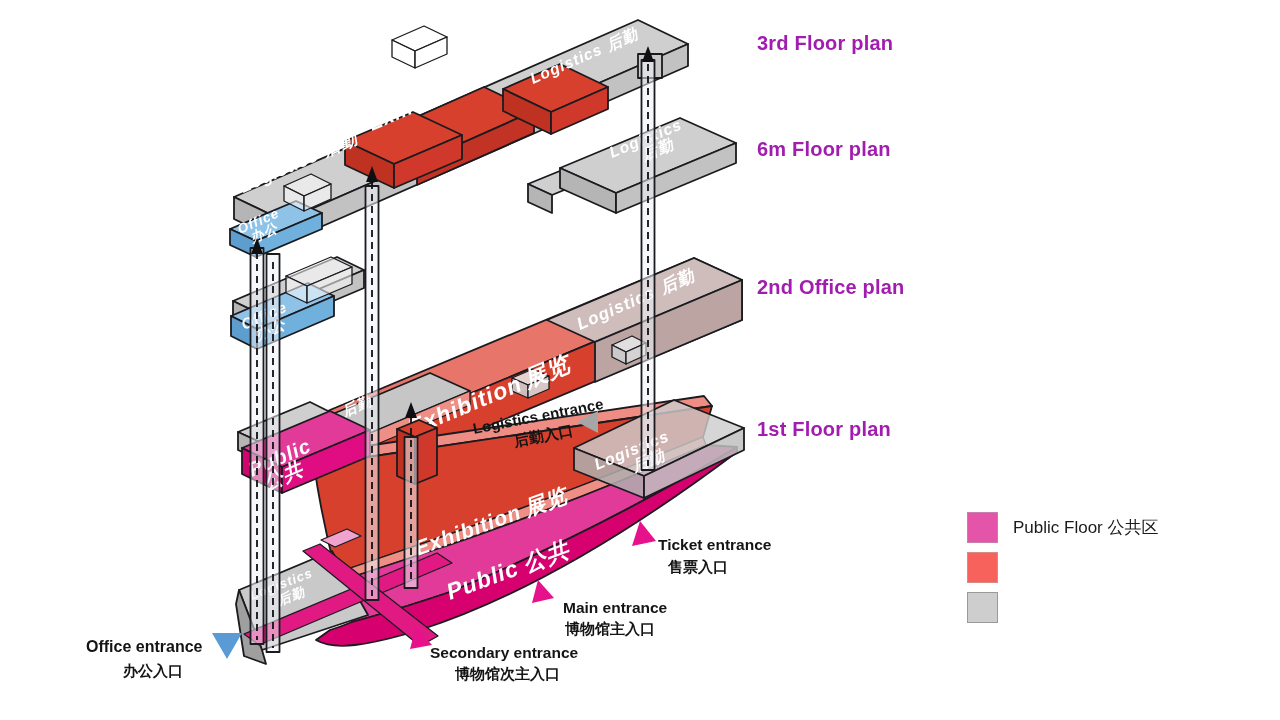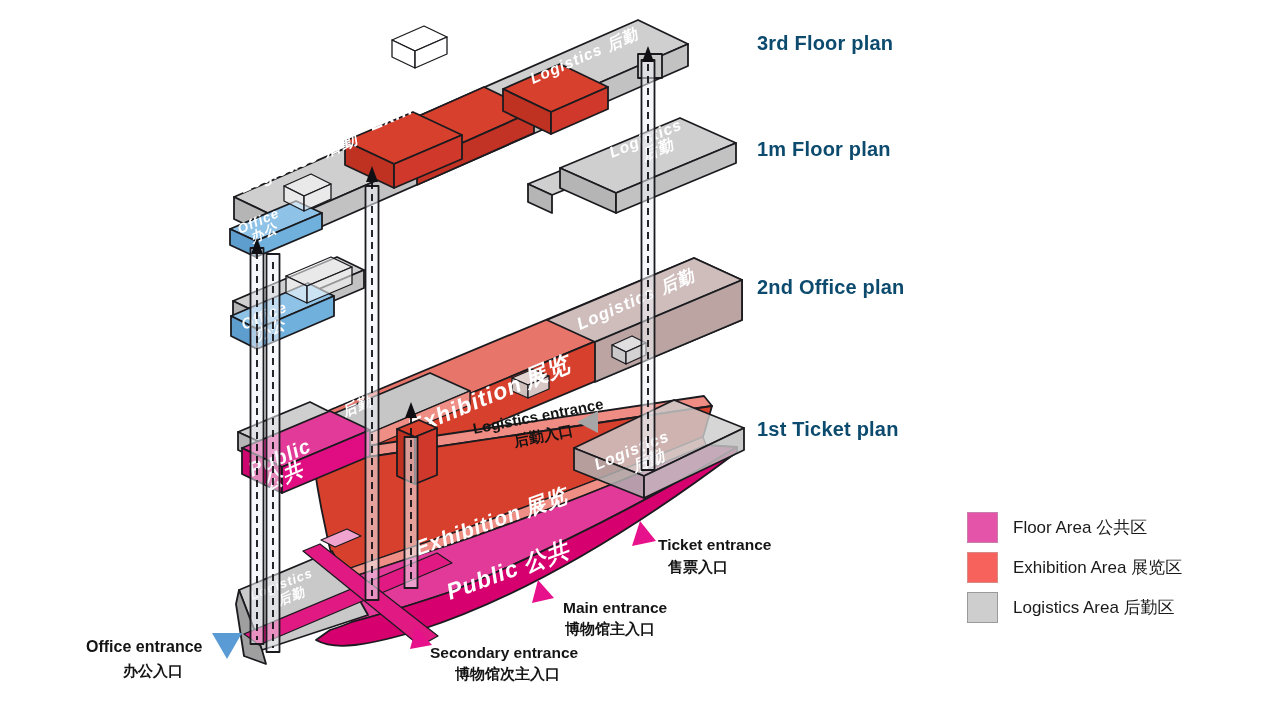--- a/index.html
+++ b/index.html
@@ -4,21 +4,21 @@
 <style>
   html,body{margin:0;padding:0;background:#ffffff;}
   .stage{position:relative;width:1280px;height:720px;background:#ffffff;overflow:hidden;
          font-family:"Liberation Sans",sans-serif;}
   svg{position:absolute;left:0;top:0;}
   .ol{stroke:#1b1b1f;stroke-width:1.8;stroke-linejoin:round;}
   .ol-thin{stroke:#1b1b1f;stroke-width:1.3;stroke-linejoin:round;}
   .plate-label{font-family:"Liberation Sans",sans-serif;font-weight:bold;font-style:italic;
                fill:#ffffff;letter-spacing:1px;}
   .ann{font-family:"Liberation Sans",sans-serif;font-weight:bold;fill:#141414;}
-  .floor-label{position:absolute;left:757px;font-size:20px;font-weight:bold;color:#0c4a6e;
+  .floor-label{position:absolute;left:757px;font-size:20px;font-weight:bold;color:#a21caf;
                white-space:nowrap;letter-spacing:0.2px;}
   .legend{position:absolute;left:967px;top:512px;}
   .legend-row{display:flex;align-items:center;margin-bottom:9px;height:31px;}
   .legend-row svg{position:static;display:block;margin-right:15px;}
   .legend-label{font-size:17px;color:#1a1a1a;white-space:nowrap;}
   .wire{fill:rgba(255,255,255,0.55);}
   .colfill{fill:rgba(240,243,248,0.55);}
   .dashline{stroke:#101014;stroke-width:1.8;stroke-dasharray:7 5;fill:none;}
 </style>
 </head>
@@ -198,38 +198,36 @@
     <text class="ann" font-size="15.5" x="430" y="658">Secondary entrance</text>
     <text class="ann" font-size="15" x="455" y="679">博物馆次主入口</text>
 
     <polygon fill="#5b9bd5" points="212,633 242,633 227,659"></polygon>
     <text class="ann" font-size="16" x="86" y="652">Office entrance</text>
     <text class="ann" font-size="15" x="123" y="676">办公入口</text>
   </g>
 </svg>
 
 <div class="floor-label" style="top:32px">3rd Floor plan</div>
-<div class="floor-label" style="top:138px">1m Floor plan</div>
+<div class="floor-label" style="top:138px">6m Floor plan</div>
 <div class="floor-label" style="top:276px">2nd Office plan</div>
-<div class="floor-label" style="top:418px">1st Ticket plan</div>
+<div class="floor-label" style="top:418px">1st Floor plan</div>
 
 <div class="legend">
   <div class="legend-row">
     <svg width="31" height="31">
           <rect x="0.5" y="0.5" width="30" height="30" stroke="#c87fae" stroke-width="1" fill="#e455a9"></rect>
         </svg>
-    <span class="legend-label">Floor Area 公共区</span>
+    <span class="legend-label">Public Floor 公共区</span>
   </div>
   <div class="legend-row">
     <svg width="31" height="31">
           <rect x="0.5" y="0.5" width="30" height="30" stroke="#d88a86" stroke-width="1" fill="#f8625c"></rect>
         </svg>
-    <span class="legend-label">Exhibition Area 展览区</span>
   </div>
   <div class="legend-row">
     <svg width="31" height="31">
           <rect x="0.5" y="0.5" width="30" height="30" stroke="#9a9a9a" stroke-width="1" fill="#cecece"></rect>
         </svg>
-    <span class="legend-label">Logistics Area 后勤区</span>
   </div>
 </div>
 
 </div>
 
 </body></html>

